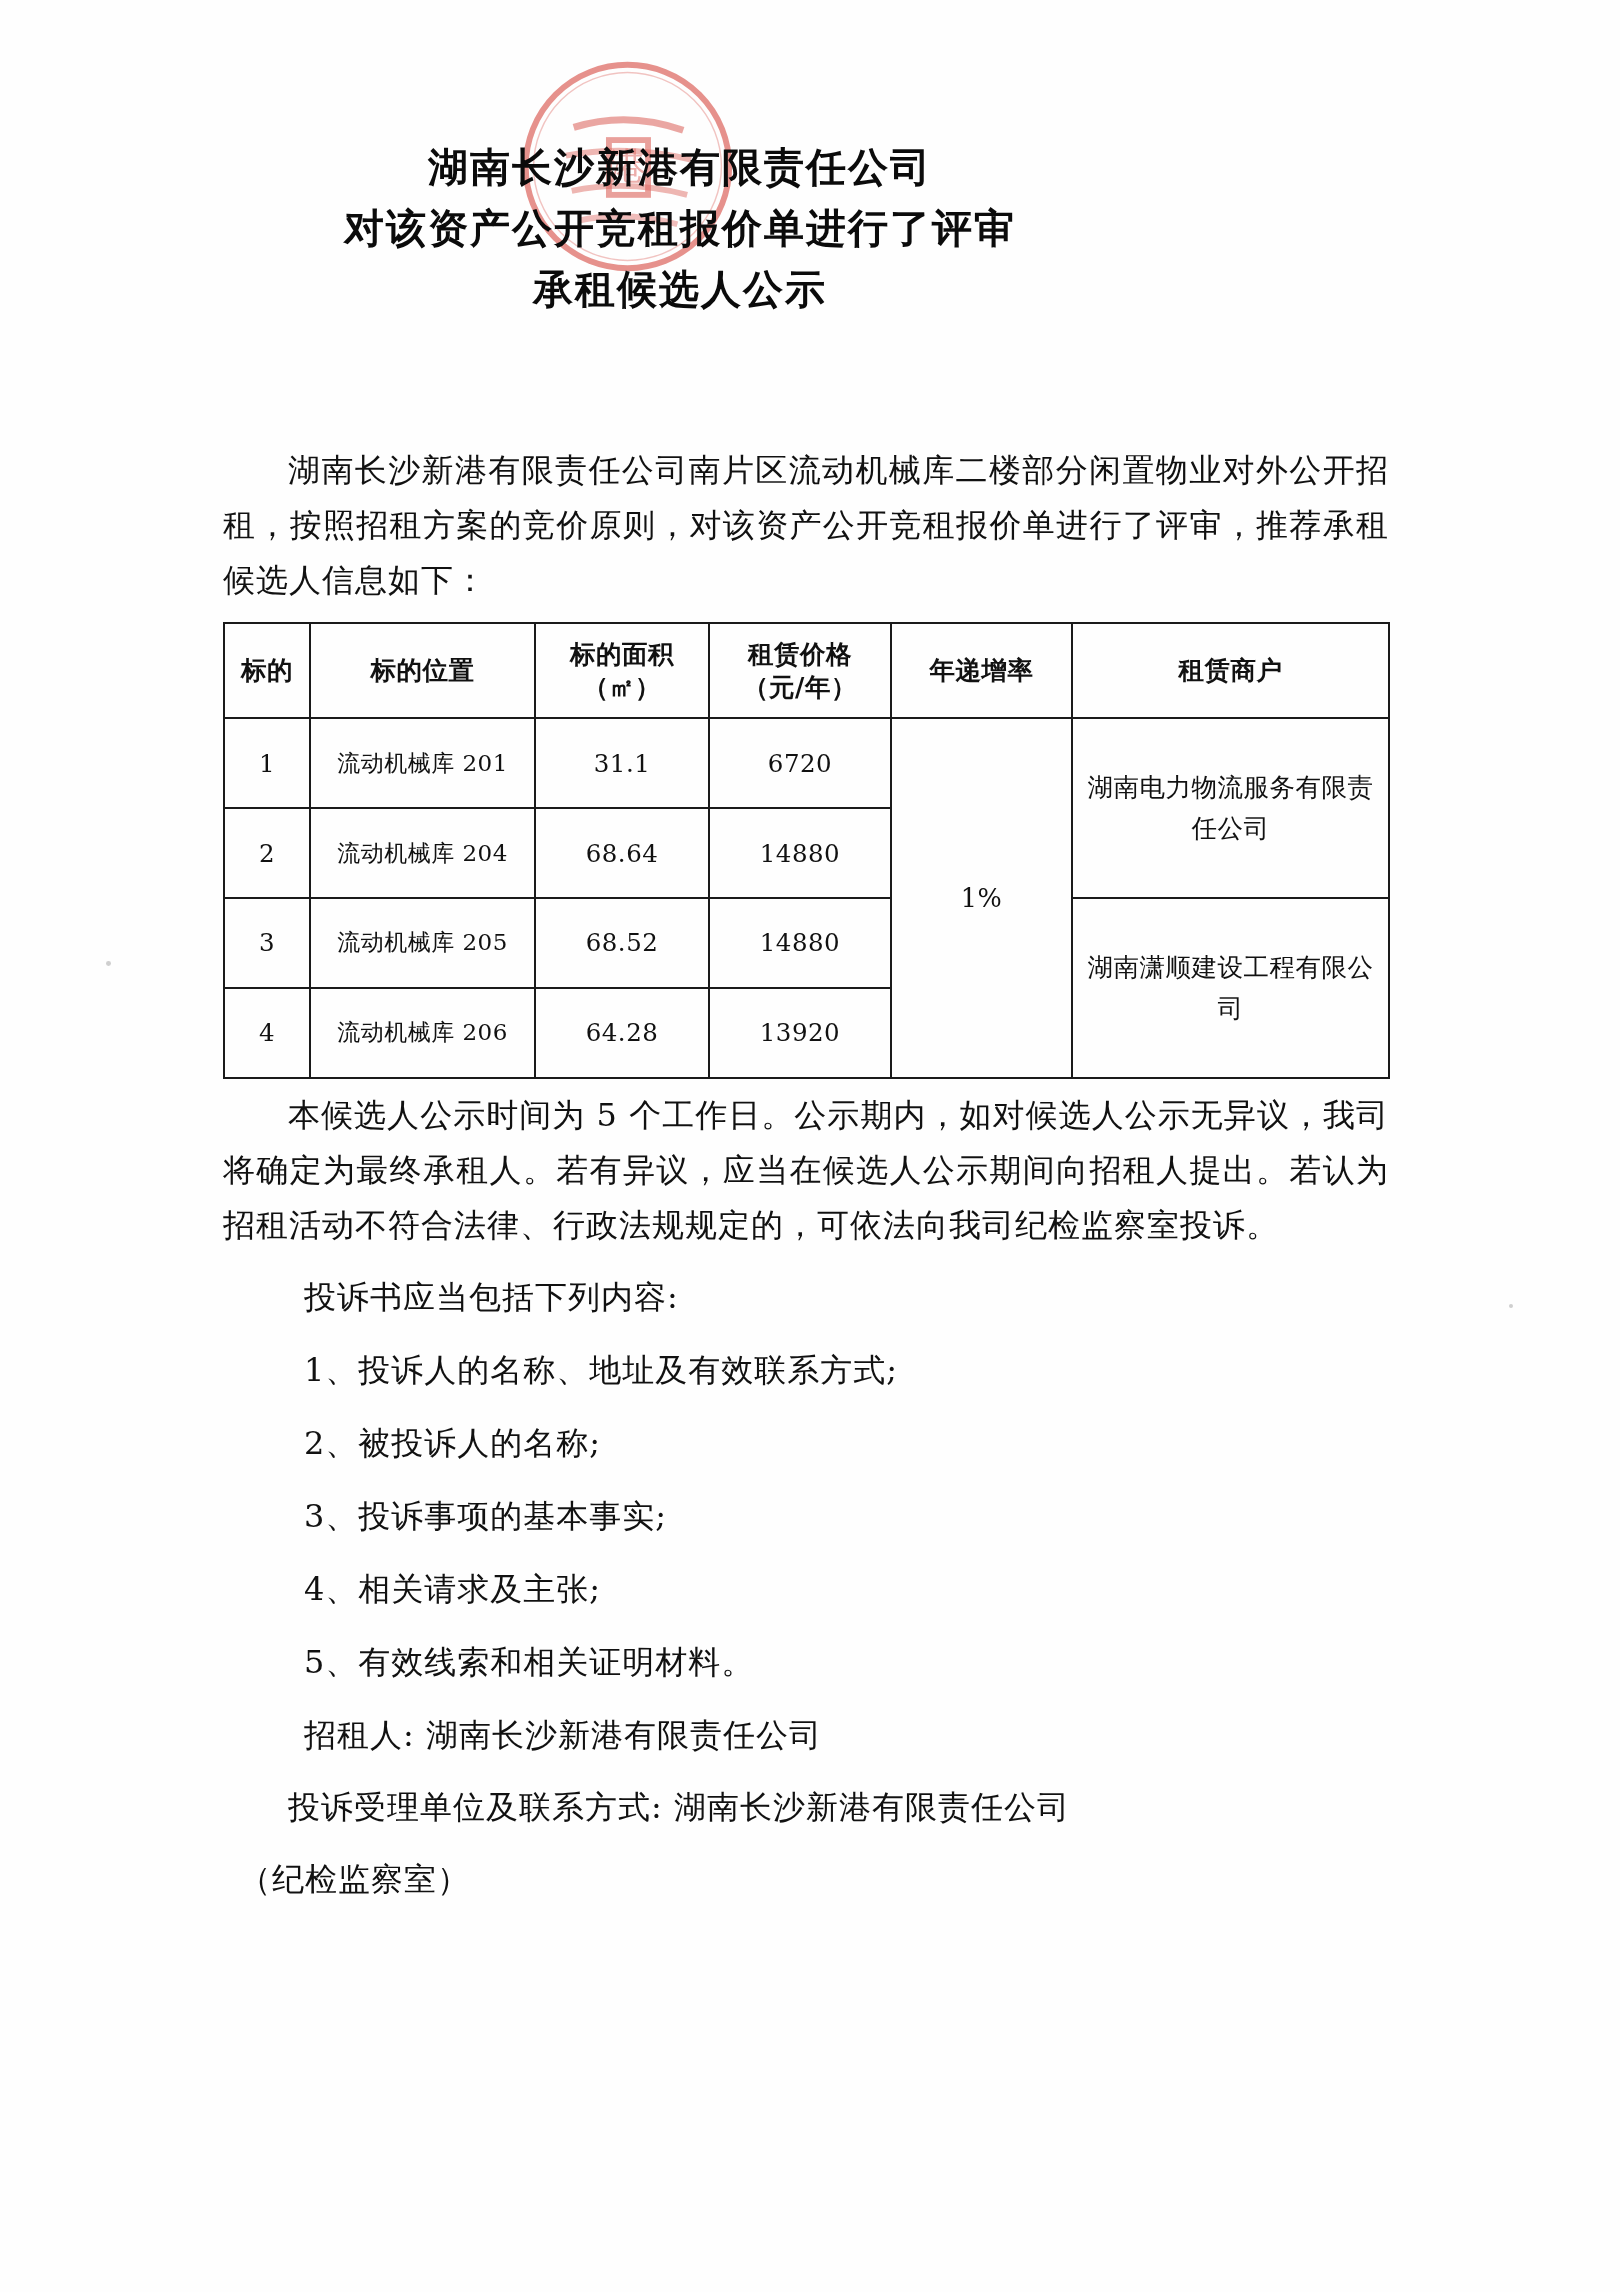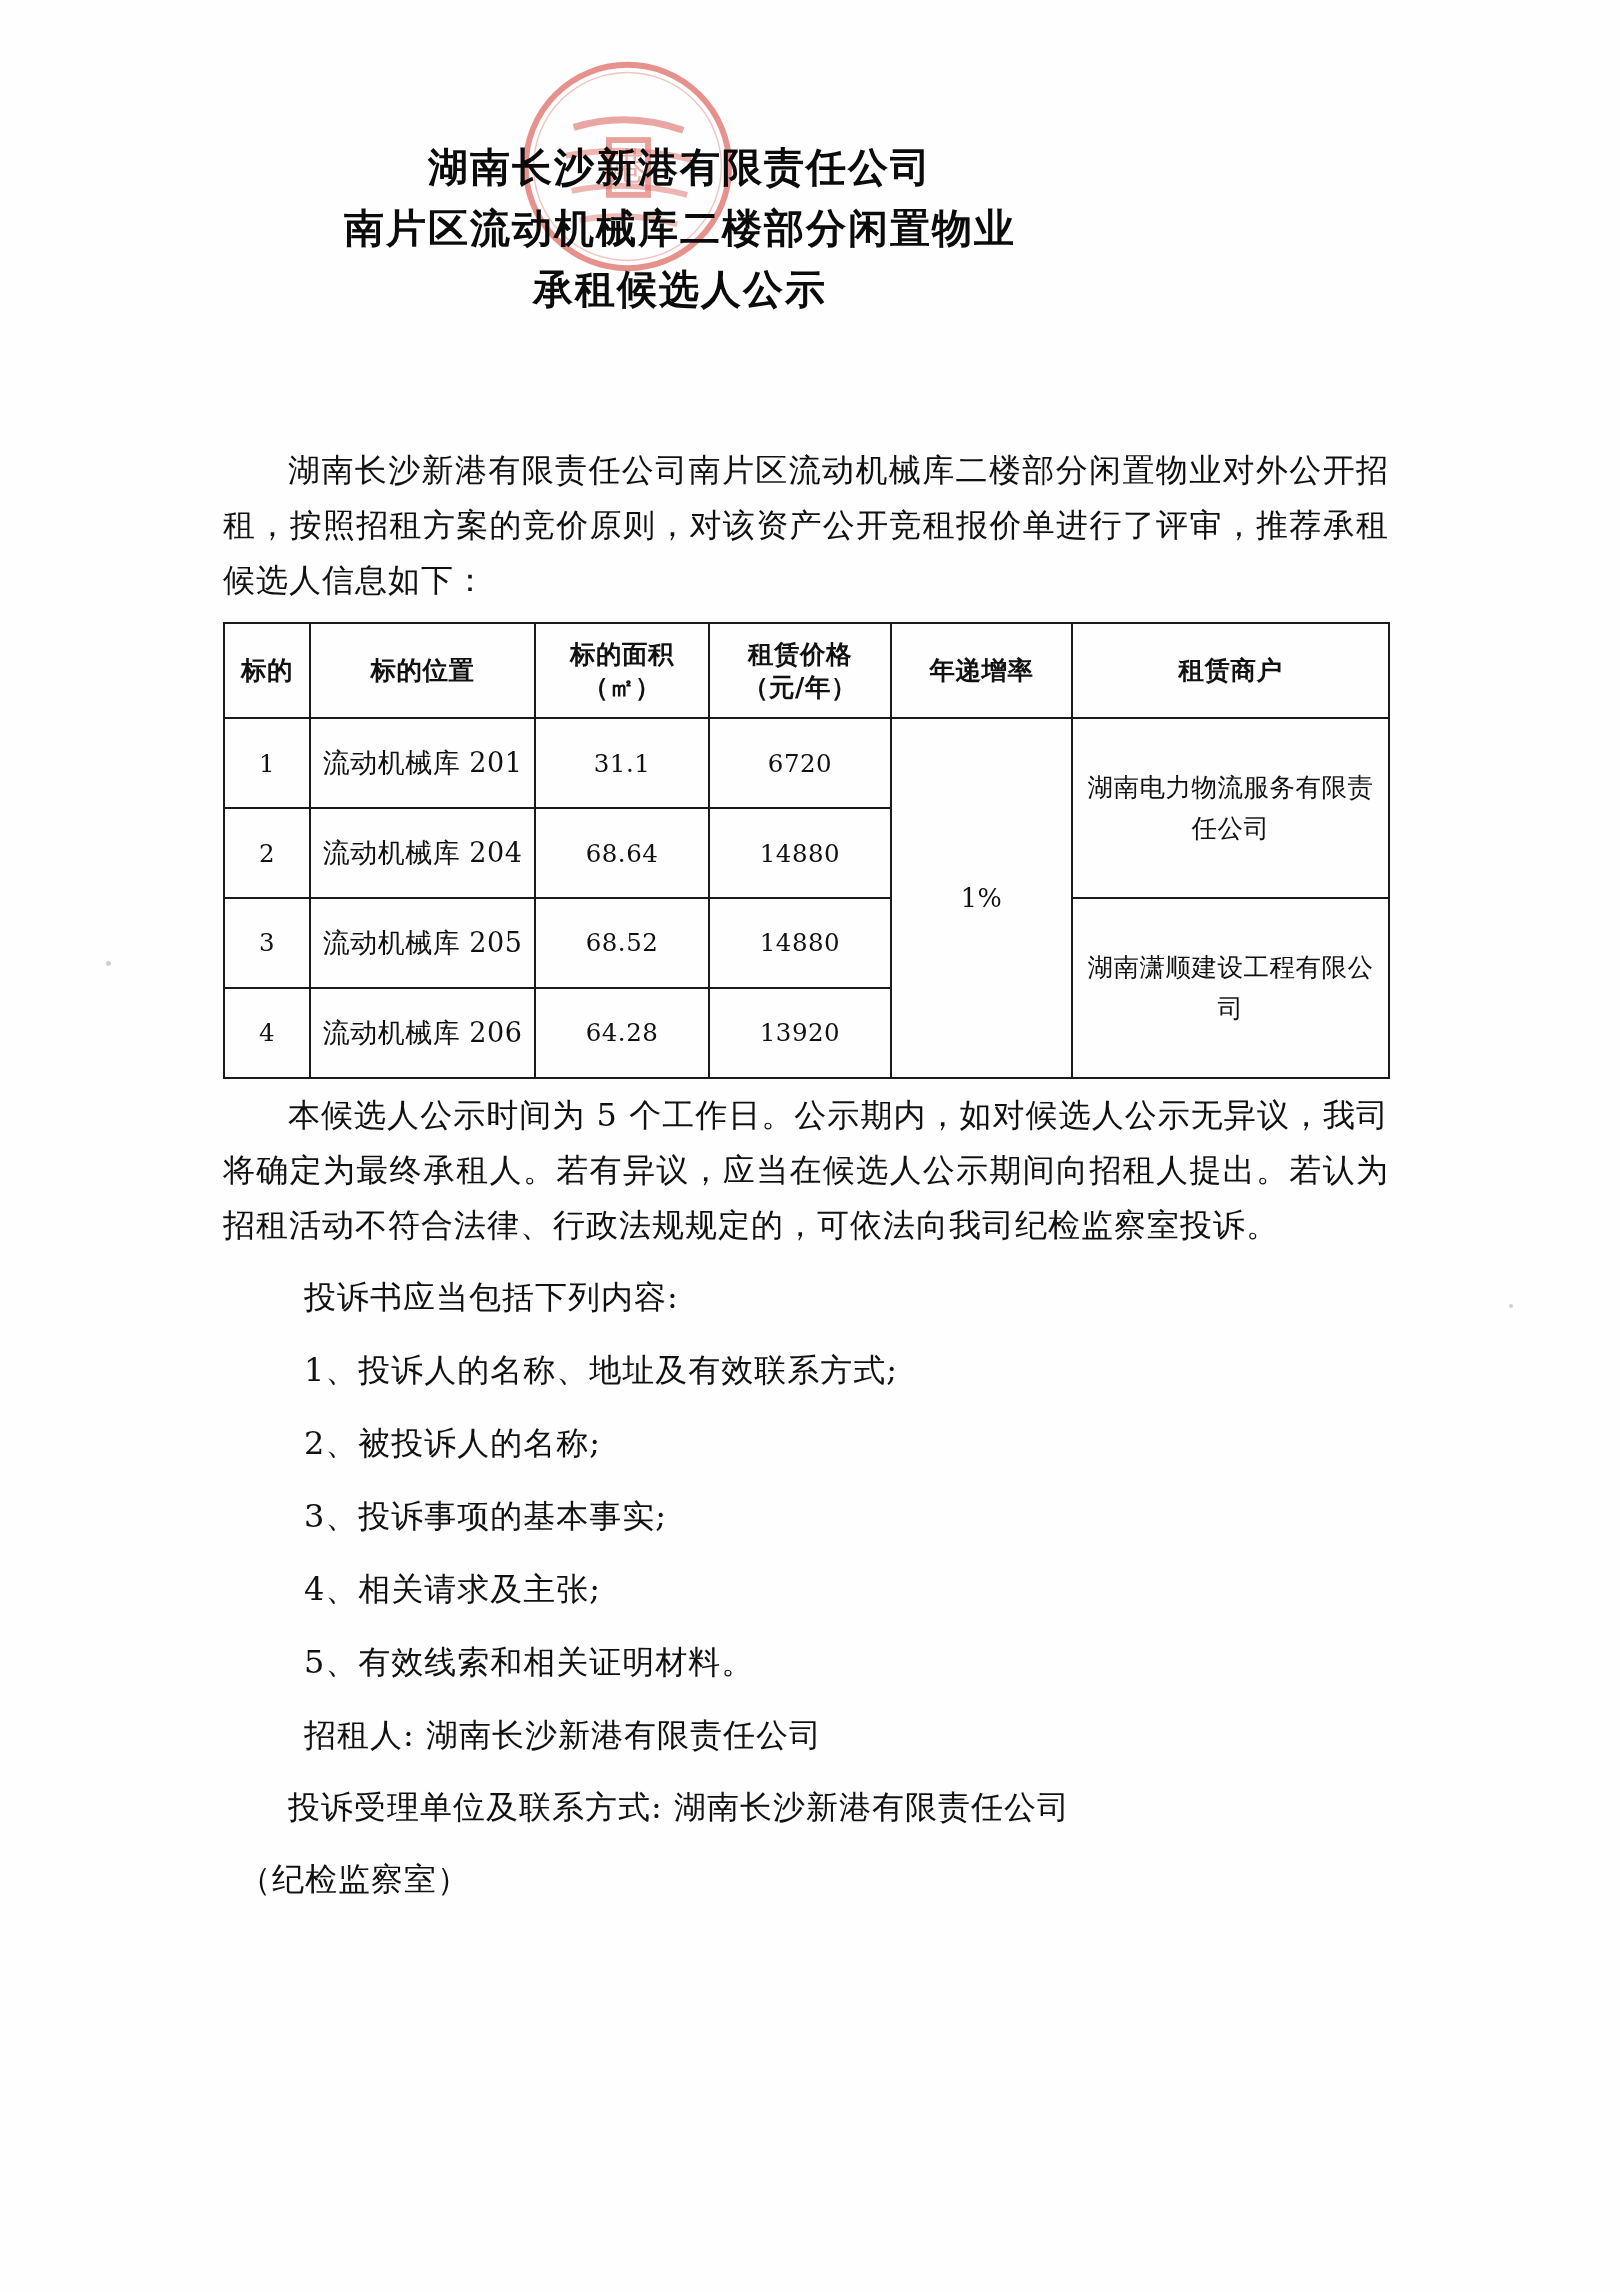--- a/index.html
+++ b/index.html
@@ -85,21 +85,21 @@
   table.bid {
     border-collapse: collapse;
     width: 1166px;
     table-layout: fixed;
     border-radius: 14px;
   }
   table.bid th, table.bid td {
     border: 2px solid #1a1a1a;
     text-align: center;
     vertical-align: middle;
-    font-size: 27px;
+    font-size: 23px;
     font-family: "DejaVu Serif", "Liberation Serif", serif;
     color: #111;
     padding: 3.9px 2px;
     letter-spacing: 0.5px;
   }
   table.bid th {
     font-weight: bold;
     height: 86px;
     line-height: 33px;
     font-size: 25.5px;
@@ -139,21 +139,21 @@
       <rect x="96" y="88" width="40" height="56" fill="none" stroke="#d2352c" stroke-width="6" opacity="0.65"></rect>
       <text x="115" y="128" font-size="38" fill="#d2352c" opacity="0.55" text-anchor="middle" font-family="DejaVu Sans, sans-serif">港</text>
     </svg>
   </div>
 
   <div class="speck" style="left:106px; top:961px; width:4.9px; height:4.9px;"></div>
   <div class="speck" style="left:1509px; top:1304px; width:3.9px; height:3.9px;"></div>
 
   <div class="title-block">
     <div class="title-line">湖南长沙新港有限责任公司</div>
-    <div class="title-line">南片区流动机械库二楼部分闲置物业</div>
+    <div class="title-line">对该资产公开竞租报价单进行了评审</div>
     <div class="title-line">承租候选人公示</div>
   </div>
 
   <div class="content">
 
     <p class="para">湖南长沙新港有限责任公司南片区流动机械库二楼部分闲置物业对外公开招租，按照招租方案的竞价原则，对该资产公开竞租报价单进行了评审，推荐承租候选人信息如下：</p>
 
     <div class="table-wrap">
       <table class="bid">
         <colgroup>

